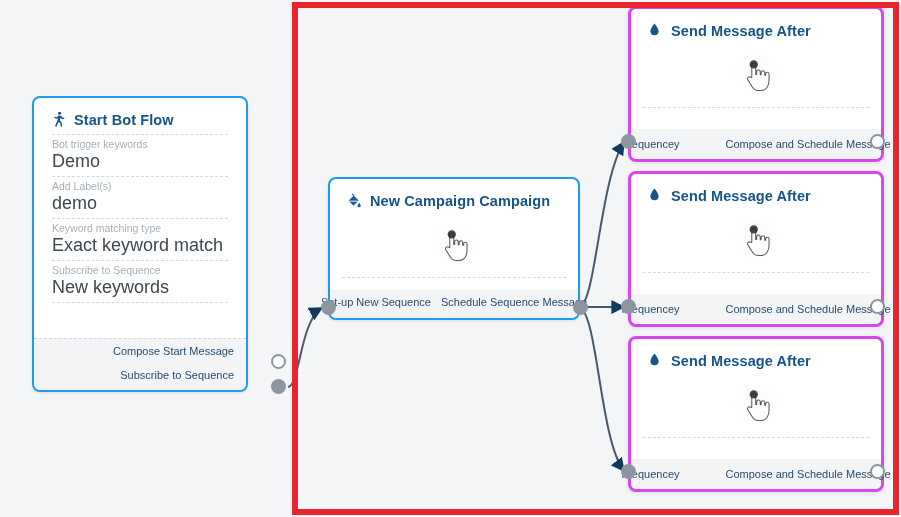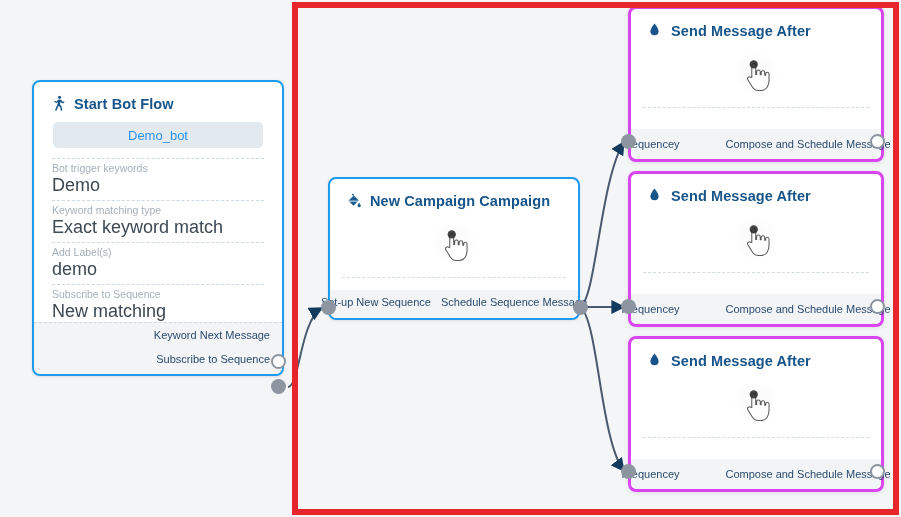--- a/index.html
+++ b/index.html
@@ -150,57 +150,56 @@
 
     <path d="M 288,387 C 300,386 300,320 322,308" fill="none" stroke="#4a5a6e" stroke-width="2" marker-end="url(#arrow)"></path>
 
     <path d="M 580,307 C 596,300 600,180 624,142" fill="none" stroke="#4a5a6e" stroke-width="2" marker-end="url(#arrow)"></path>
 
     <path d="M 580,307 L 624,307" fill="none" stroke="#4a5a6e" stroke-width="2" marker-end="url(#arrow)"></path>
 
     <path d="M 580,307 C 598,318 600,440 624,471" fill="none" stroke="#4a5a6e" stroke-width="2" marker-end="url(#arrow)"></path>
   </svg>
 
-  <div class="node node-selected" style="left:32px; top:80px; width:252px; height:296px;">
+  <div class="node node-selected" style="left:32px; top:96px; width:216px; height:296px;">
     <div class="node-title">
       <span class="node-icon">
         <svg viewBox="0 0 24 24" width="17" height="17" fill="#16548a">
           <circle cx="13.5" cy="3.2" r="2.2"></circle>
           <path d="M12.3 6.4 L9.2 9.0 L6.6 8.1 L6.0 10.0 L9.6 11.3 L11.4 9.9 L10.3 13.6 L7.0 21.5 L9.0 22.2 L12.2 15.2 L14.4 17.3 L15.3 22.3 L17.3 22.0 L16.2 15.8 L13.9 13.2 L15.1 9.4 L17.0 11.6 L20.2 11.2 L20.0 9.2 L17.9 9.5 L15.6 6.6 Z"></path>
         </svg>
       </span>
       <span class="ttl">Start Bot Flow</span>
     </div>
 
     <div class="node-body">
-      <div class="bot-pill">Demo_bot</div>
 
       <div class="fields">
         <div class="field">
           <div class="field-label">Bot trigger keywords</div>
           <div class="field-value">Demo</div>
         </div>
         <div class="field">
+          <div class="field-label">Add Label(s)</div>
+          <div class="field-value">demo</div>
+        </div>
+        <div class="field">
           <div class="field-label">Keyword matching type</div>
           <div class="field-value">Exact keyword match</div>
         </div>
         <div class="field">
-          <div class="field-label">Add Label(s)</div>
-          <div class="field-value">demo</div>
-        </div>
-        <div class="field">
           <div class="field-label">Subscribe to Sequence</div>
-          <div class="field-value">New matching</div>
+          <div class="field-value">New keywords</div>
         </div>
       </div>
     </div>
 
     <div class="node-footer" style="position:absolute; left:0; right:0; bottom:0; height:52px;">
       <div class="port-row">
-        <span>Keyword Next Message</span>
+        <span>Compose Start Message</span>
       </div>
       <div class="port-row">
         <span>Subscribe to Sequence</span>
       </div>
     </div>
   </div>
 
   <div class="port port-hollow" style="left:271px; top:354px; z-index:30;"></div>
   <div class="port port-filled" style="left:271px; top:379px; z-index:30;"></div>
 

